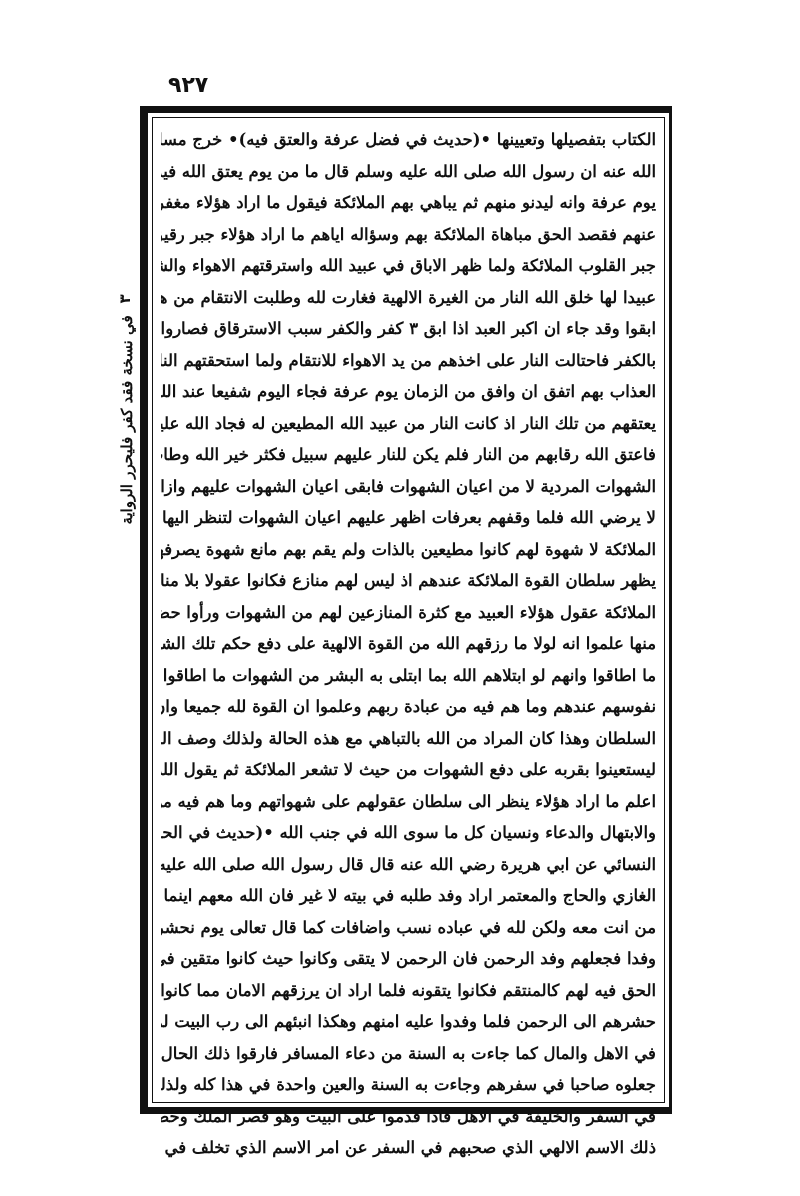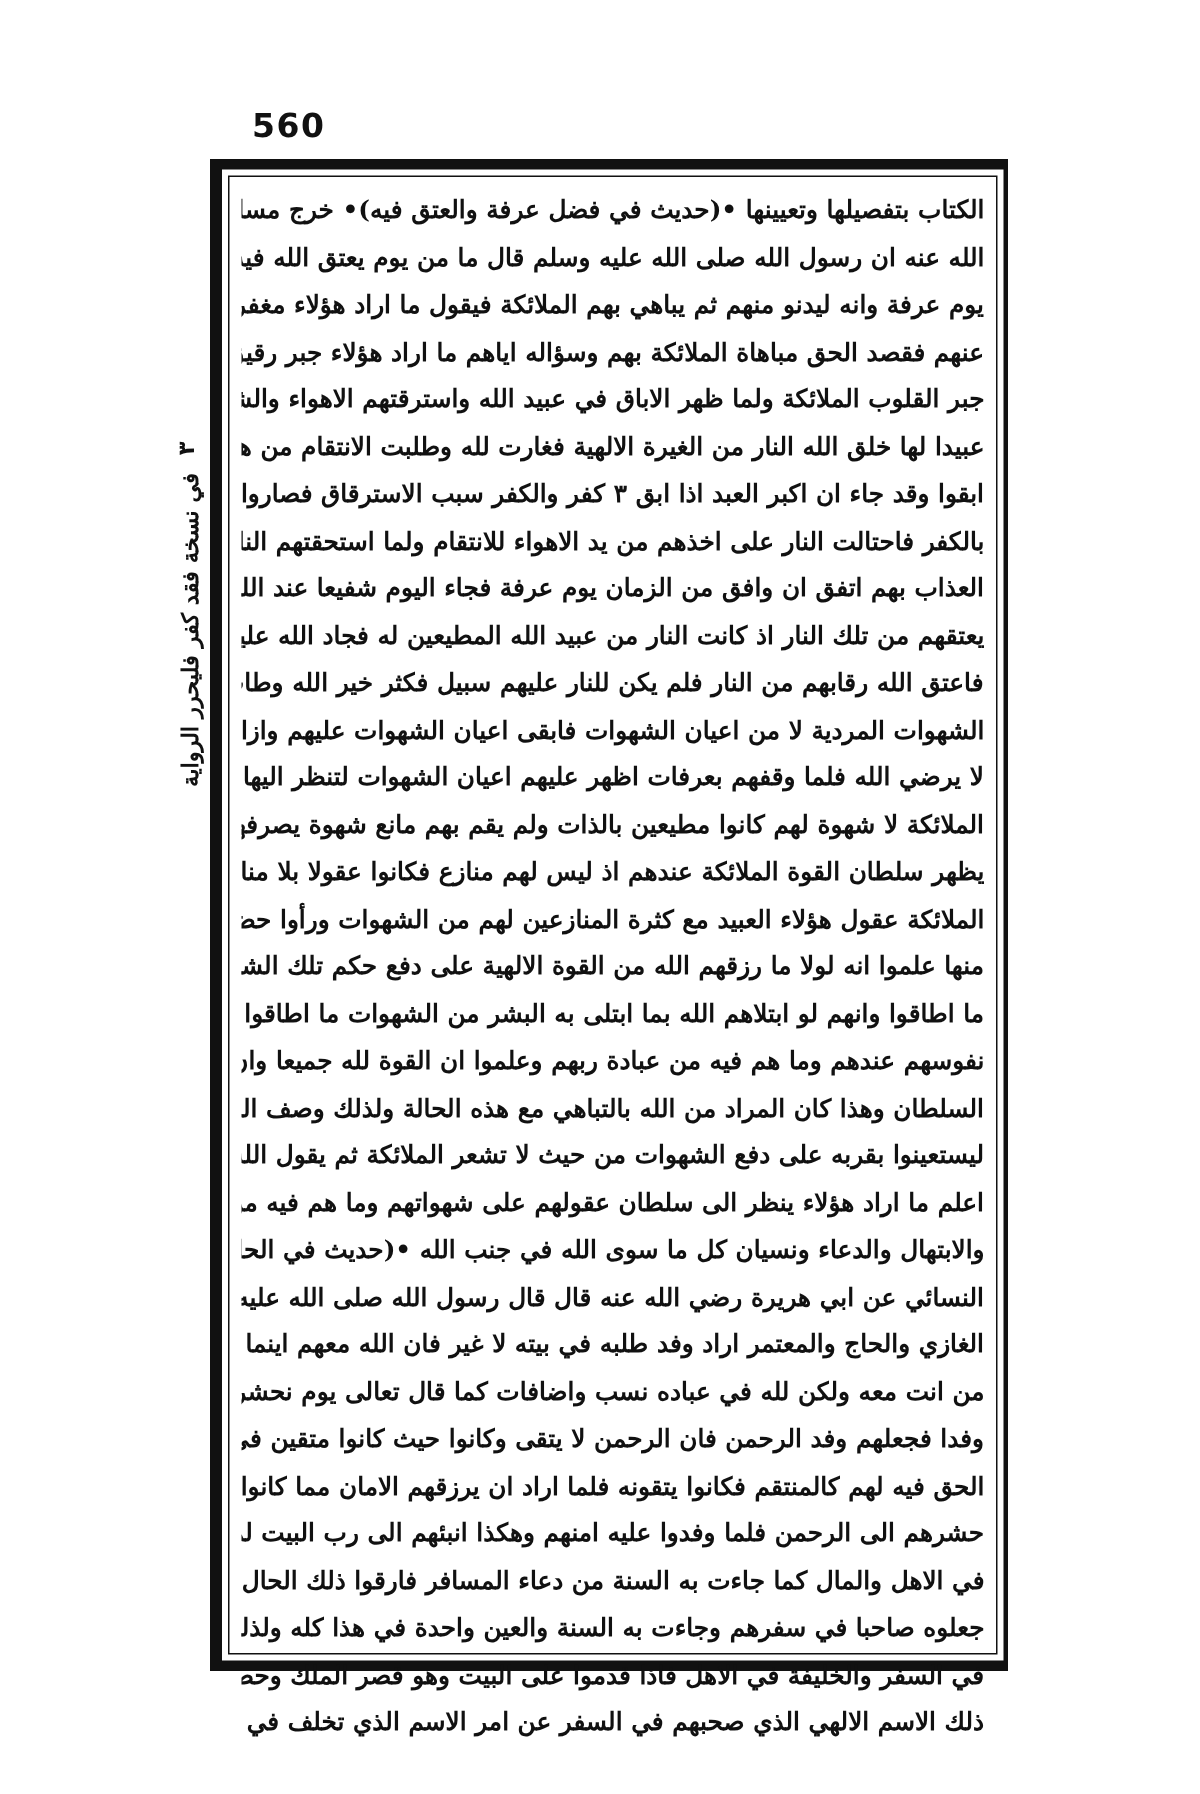--- a/index.html
+++ b/index.html
@@ -56,21 +56,21 @@
       width: 220px; height: 24px;
       font-family: "DejaVu Serif", serif;
       font-size: 15px; font-weight: bold;
       transform: rotate(-90deg);
       white-space: nowrap; text-align: center;
     }
   </style>
 </head>
 <body>
 
-<div class="page-number">560</div>
+<div class="page-number">٩٢٧</div>
 
 <div class="margin-note">
   <div class="num">٣</div>
   <div class="txt">في نسخة فقد كفر فليحرر الرواية</div>
 </div>
 
 <div class="frame">
   <div class="frame-inner" id="text-body">
       <div class="line">الكتاب بتفصيلها وتعيينها •(حديث في فضل عرفة والعتق فيه)• خرج مسلم عن عائشة رضي</div>
       <div class="line">الله عنه ان رسول الله صلى الله عليه وسلم قال ما من يوم يعتق الله فيه عبدا من النار اكثر من</div>

